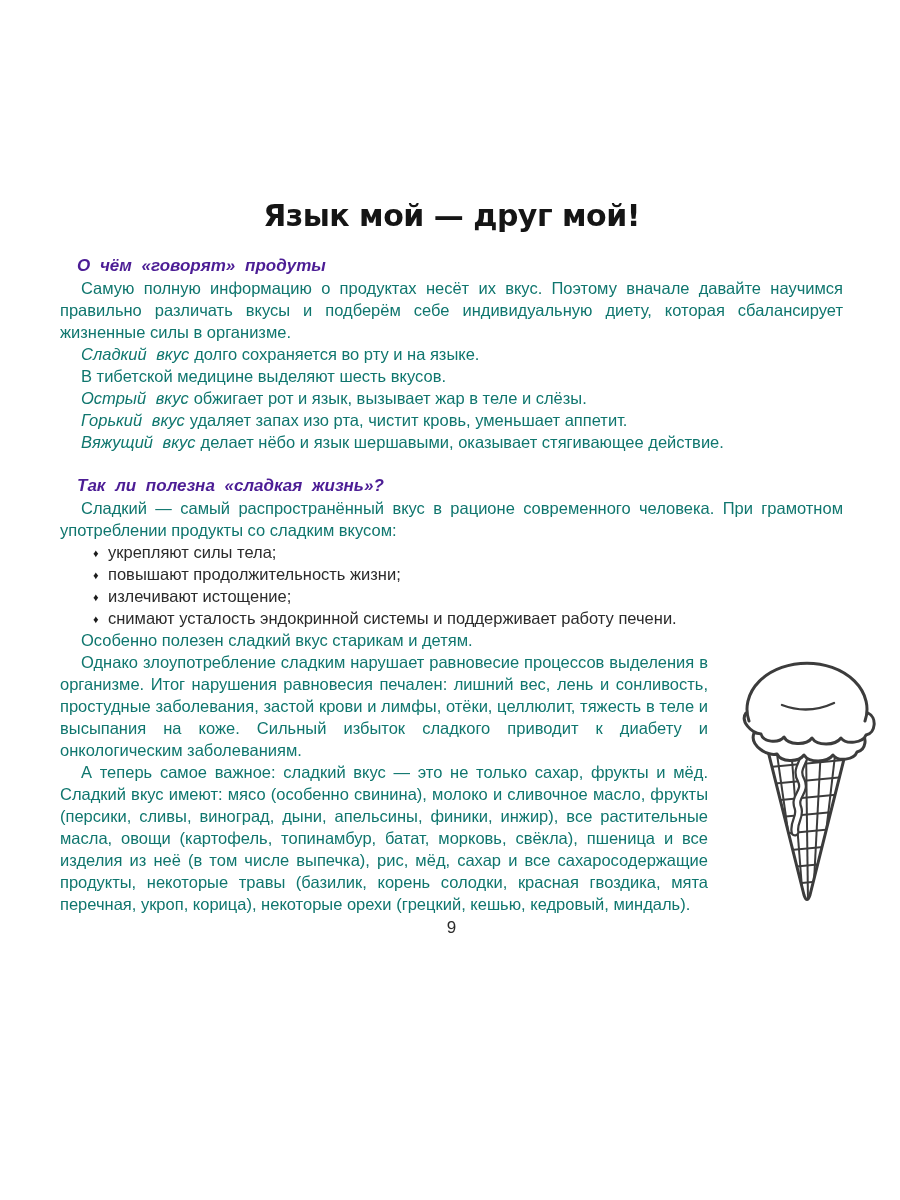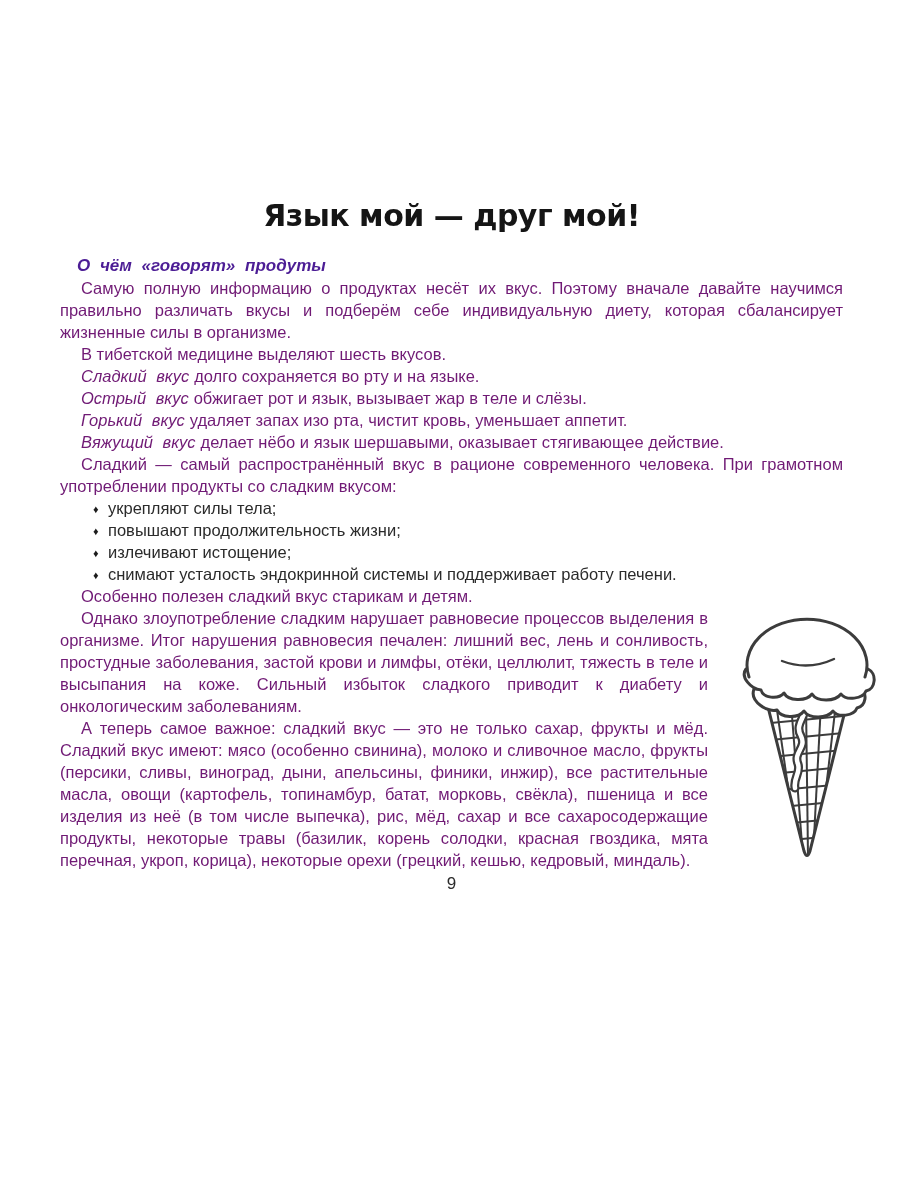--- a/index.html
+++ b/index.html
@@ -33,21 +33,21 @@
     margin:20px 0 0 17px;
     color:#4c1d95;
   }
   .section-heading.second { margin-top:22px; }
   p.body-par {
     margin:0;
     font-size:16.5px;
     line-height:22px;
     text-align:justify;
     text-indent:21px;
-    color:#701a75;
+    color:#0f766e;
   }
   .taste-lead {
     font-style:italic;
     word-spacing:5px;
     margin-right:5px;
   }
   ul.bullet-list {
     list-style:none;
     margin:0; padding:0;
   }
@@ -81,27 +81,28 @@
 </head>
 <body>
 
 <div class="page">
 
   <h1 class="chapter-title">Язык мой — друг мой!</h1>
 
   <h2 class="section-heading">О чём «говорят» продуты</h2>
 
   <p class="body-par">Самую полную информацию о продуктах несёт их вкус. Поэтому вначале давайте научимся правильно различать вкусы и подберём себе индивидуальную диету, которая сбалансирует жизненные силы в организме.</p>
+  <p class="body-par"><span class="taste-lead">Сладкий вкус</span><span>долго сохраняется во рту и на языке.</span></p>
+
   <p class="body-par">В тибетской медицине выделяют шесть вкусов.</p>
-
-  <p class="body-par"><span class="taste-lead">Сладкий вкус</span><span>долго сохраняется во рту и на языке.</span></p>
   <p class="body-par"><span class="taste-lead">Острый вкус</span><span>обжигает рот и язык, вызывает жар в теле и слёзы.</span></p>
   <p class="body-par"><span class="taste-lead">Горький вкус</span><span>удаляет запах изо рта, чистит кровь, уменьшает аппетит.</span></p>
   <p class="body-par"><span class="taste-lead">Вяжущий вкус</span><span>делает нёбо и язык шершавыми, оказывает стягивающее действие.</span></p>
 
+  <h2 class="section-heading second">Так ли полезна «сладкая жизнь»?</h2>
 
   <p class="body-par">Сладкий — самый распространённый вкус в рационе современного человека. При грамотном употреблении продукты со сладким вкусом:</p>
 
   <ul class="bullet-list">
     <li><span class="diamond">♦</span><span>укрепляют силы тела;</span></li>
     <li><span class="diamond">♦</span><span>повышают продолжительность жизни;</span></li>
     <li><span class="diamond">♦</span><span>излечивают истощение;</span></li>
     <li><span class="diamond">♦</span><span>снимают усталость эндокринной системы и поддерживает работу печени.</span></li>
   </ul>
 

